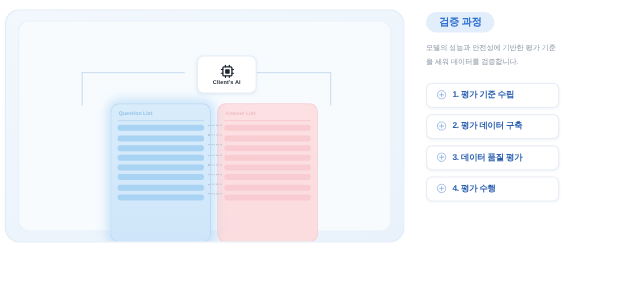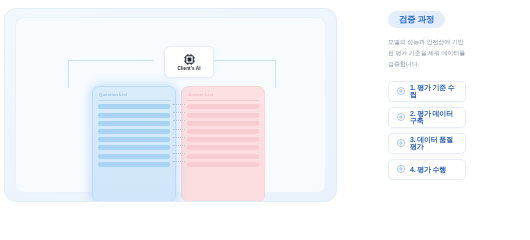--- a/index.html
+++ b/index.html
@@ -12,21 +12,20 @@
     background: #ffffff;
     font-family: "Liberation Sans", sans-serif;
     overflow: hidden;
   }
   .page {
     position: relative;
     width: 472px;
     height: 210px;
     display: flex;
     box-sizing: border-box;
-    gap: 33px;
   }
 
   
   .diagram-panel {
     position: relative;
     width: 345px;
     height: 210px;
     flex: 0 0 345px;
     box-sizing: border-box;
     padding: 8px 8px 8px 4px;

